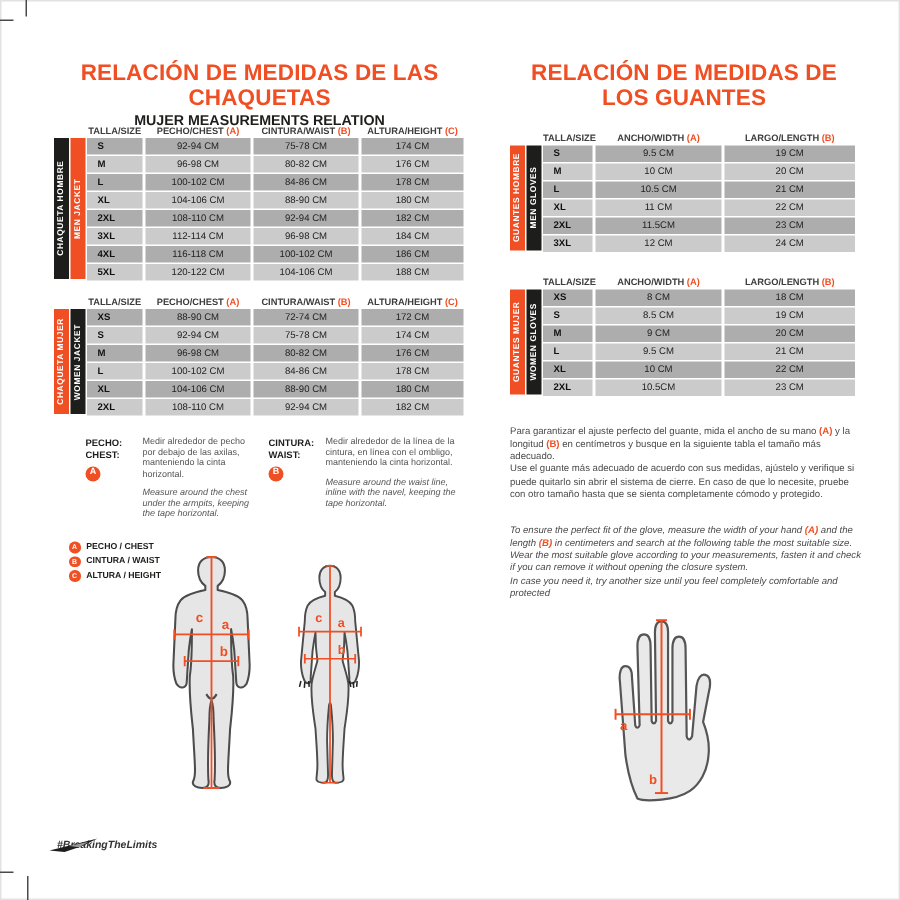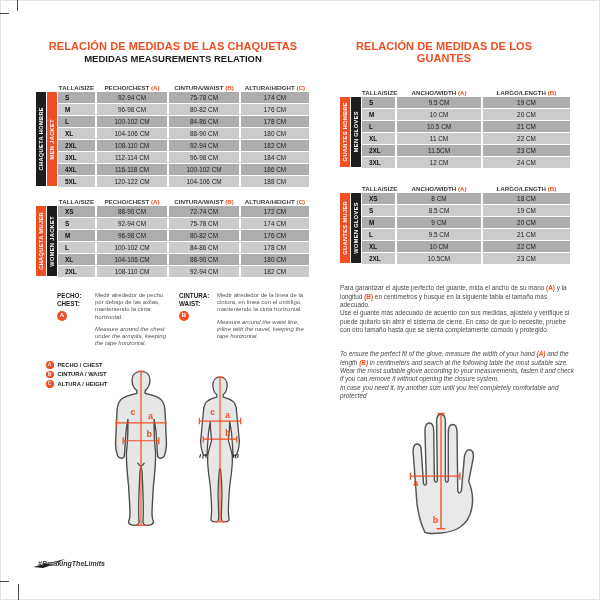--- a/index.html
+++ b/index.html
@@ -3,21 +3,21 @@
 <meta charset="utf-8">
 <style>
   html,body{margin:0;padding:0}
   body{width:600px;height:600px;position:relative;background:#fff;
        font-family:"Liberation Sans",sans-serif;color:#1d1d1b;overflow:hidden}
   .frame{position:absolute;inset:0;border:1px solid #e2e2e2;pointer-events:none}
   .crop{position:absolute;background:#4a4a4a}
 
   
   .titles{position:absolute;text-align:center}
-  .t-es{font-size:11px;font-weight:bold;color:#f04e23;letter-spacing:.1px}
+  .t-es{font-size:15px;font-weight:bold;color:#f04e23;letter-spacing:.1px}
   .t-en{font-size:9.5px;font-weight:bold;color:#1d1d1b;margin-top:1px}
 
   
   .tbl{position:absolute}
   .thead{display:grid;column-gap:2px;margin-left:22px;height:12px;align-items:end;
          font-size:6.2px;font-weight:bold;color:#3d3d3d;white-space:nowrap}
   .thead div{text-align:center}
   .jcols{grid-template-columns:37px 70px 70px 68px}
   .gcols{grid-template-columns:33px 84px 87px}
   .mk{color:#f04e23;font-weight:bold}
@@ -60,24 +60,24 @@
 <body>
 
 <div class="frame"></div>
 <div class="crop" style="left:17px;top:0;width:1px;height:11px"></div>
 <div class="crop" style="left:0;top:13px;width:9px;height:1px"></div>
 <div class="crop" style="left:0;top:581px;width:9px;height:1px"></div>
 <div class="crop" style="left:18px;top:584px;width:1px;height:16px"></div>
 
 <div class="titles" style="left:36px;top:40px;width:274px">
   <div class="t-es">RELACIÓN DE MEDIDAS DE LAS CHAQUETAS</div>
-  <div class="t-en">MEDIDAS MEASUREMENTS RELATION</div>
-</div>
-
-<div class="titles" style="left:328px;top:40px;width:232px">
+  <div class="t-en">MUJER MEASUREMENTS RELATION</div>
+</div>
+
+<div class="titles" style="left:340px;top:40px;width:232px">
   <div class="t-es">RELACIÓN DE MEDIDAS DE LOS GUANTES</div>
 </div>
 
 <div class="tbl" style="left:36px;top:79px;width:273px">
   <div class="thead jcols">
     <div>TALLA/SIZE</div>
     <div><span>PECHO/CHEST </span><span class="mk">(A)</span></div>
     <div><span>CINTURA/WAIST </span><span class="mk">(B)</span></div>
     <div><span>ALTURA/HEIGHT </span><span class="mk">(C)</span></div>
   </div>

